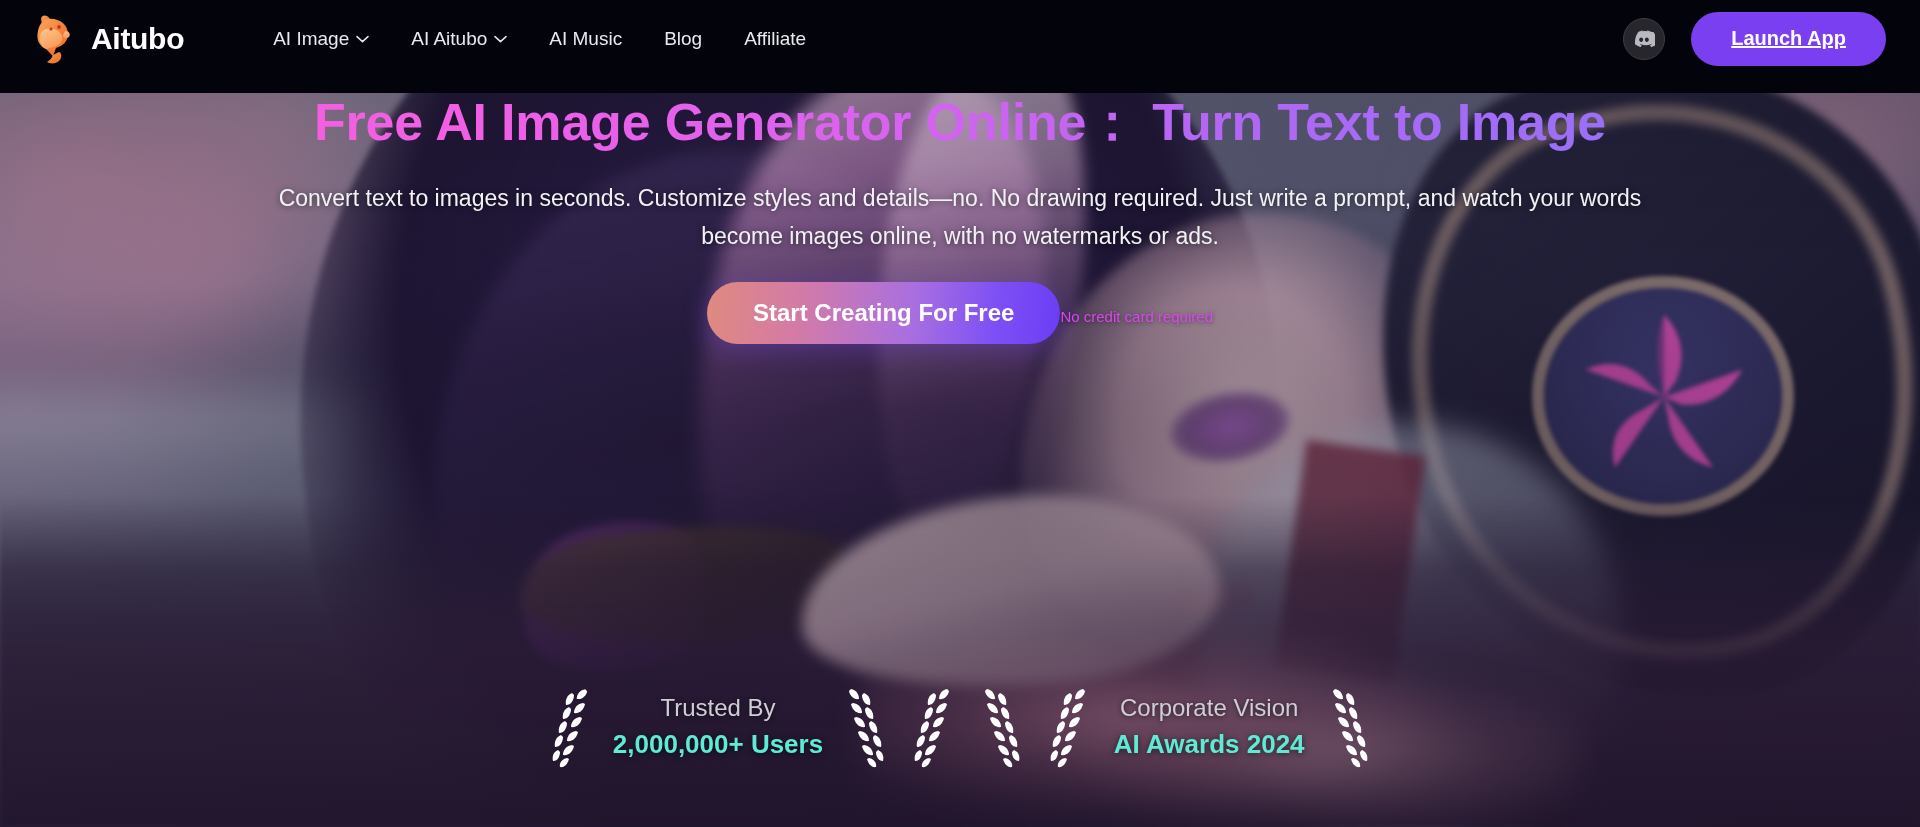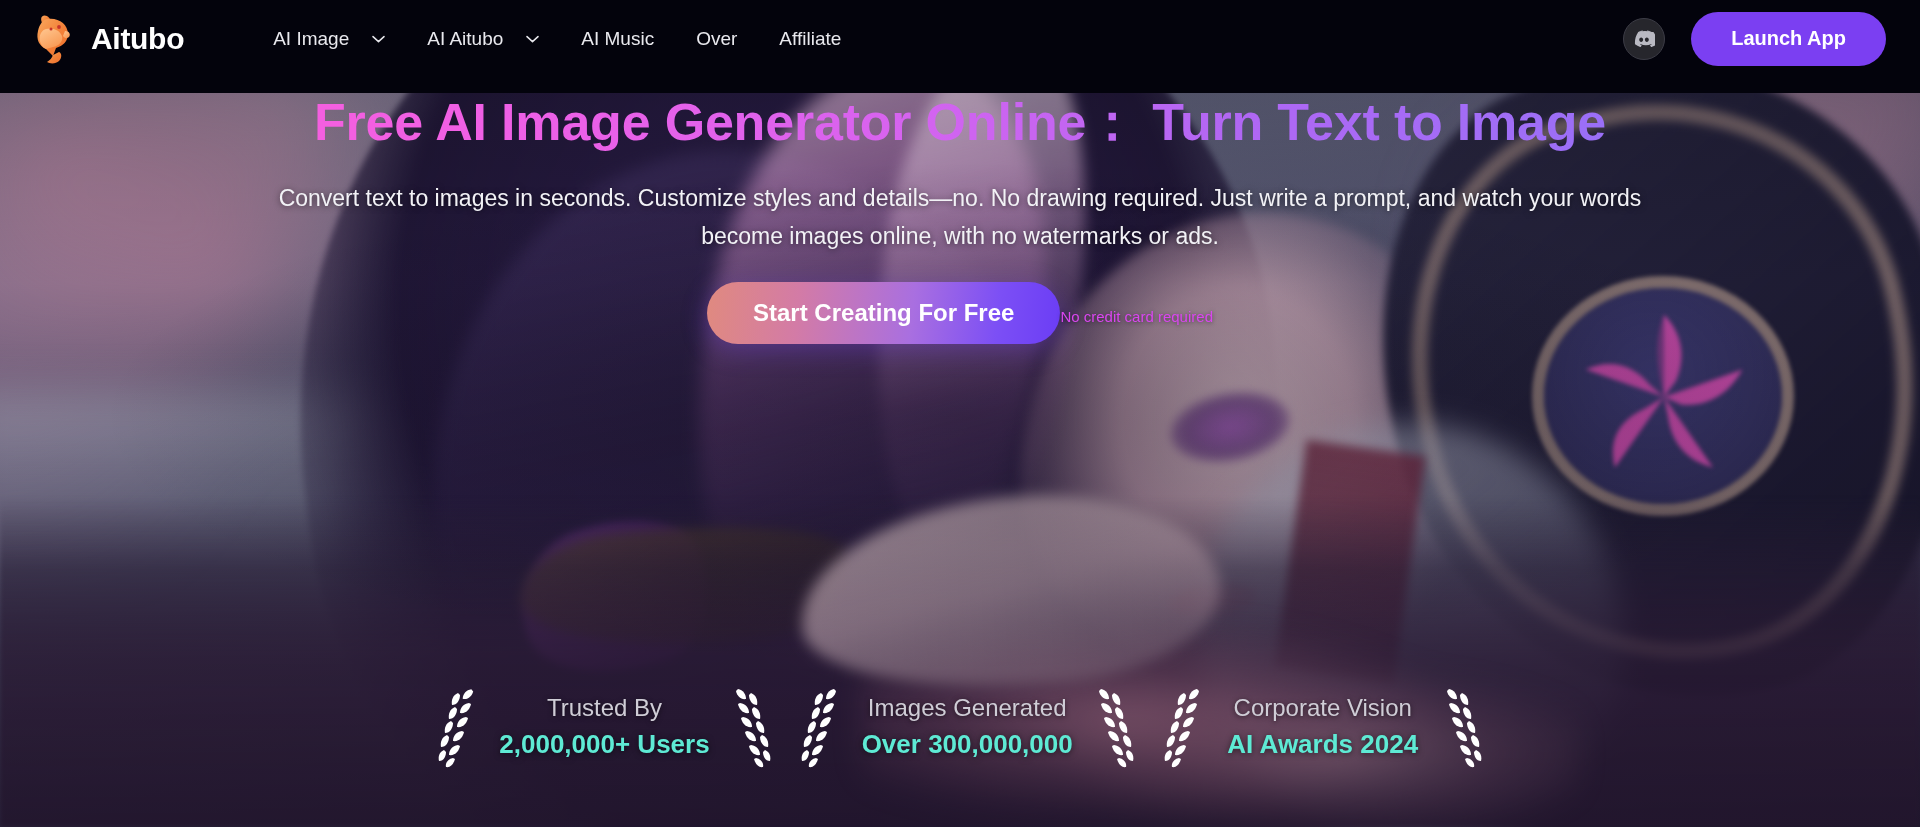--- a/index.html
+++ b/index.html
@@ -26,21 +26,21 @@
     cursor:pointer;
   }
   .brand-logo { width:46px; height:52px; display:block; flex:none; }
   .brand-name {
     color:#ffffff; font-size:30px; font-weight:bold;
     letter-spacing:-0.3px; line-height:1;
   }
 
   .nav { display:flex; align-items:center; margin-left:68px; gap:0; }
   .nav-item {
-    display:flex; align-items:center; gap:23px;
+    display:flex; align-items:center; gap:7px;
     color:#e9e9ee; font-size:19px;
     padding:8px 21px; cursor:pointer; white-space:nowrap;
   }
   .chev { width:13px; height:8px; flex:none; display:block; }
 
   .header-right {
     margin-left:auto; margin-right:34px;
     display:flex; align-items:center; gap:26px;
   }
   .discord-btn {
@@ -50,20 +50,21 @@
     cursor:pointer;
   }
   .discord-btn svg { width:22px; height:17px; display:block; }
   .launch-btn {
     height:54px; padding:12px 40px; border-radius:27px;
     background:#7b3ff2;
     color:#ffffff; font-size:20px; font-weight:bold;
     display:flex; align-items:center; justify-content:center;
     cursor:pointer; border:none; white-space:nowrap;
     font-family:"Liberation Sans", sans-serif;
+    text-decoration:underline;
   }
 
   
   .hero {
     position:absolute; top:93px; left:0;
     width:1920px; height:734px;
     overflow:hidden;
   }
   .hero-art { position:absolute; inset:0; overflow:hidden; }
 
@@ -359,21 +360,21 @@
       <svg class="chev" viewBox="0 0 13 8">
         <path d="M1 1.6 L6.5 6.6 L12 1.6" fill="none" stroke="#e9e9ee" stroke-width="1.5" stroke-linecap="round" stroke-linejoin="round"></path>
       </svg>
     </div>
 
     <div class="nav-item">
       <span>AI Music</span>
     </div>
 
     <div class="nav-item">
-      <span>Over</span>
+      <span>Blog</span>
     </div>
 
     <div class="nav-item">
       <span>Affiliate</span>
     </div>
 
   </nav>
 
   <div class="header-right">
     <div class="discord-btn">
@@ -487,24 +488,20 @@
           <path d="M24 24 c-5 2 -7 7 -6 12 c5 0 8 -5 8 -10 z"></path>
           <path d="M35 34 c-6 1 -9 5 -9 10 c6 1 10 -4 11 -9 z"></path>
           <path d="M20 38 c-5 2 -7 7 -6 12 c5 0 8 -5 8 -10 z"></path>
           <path d="M31 48 c-6 1 -9 5 -9 10 c6 1 10 -4 11 -9 z"></path>
           <path d="M16 52 c-5 2 -7 7 -6 12 c5 0 8 -5 8 -10 z"></path>
           <path d="M27 62 c-6 1 -9 5 -9 10 c6 1 10 -4 11 -9 z"></path>
           <path d="M13 67 c-5 2 -6 7 -5 11 c5 0 7 -5 7 -9 z"></path>
           <path d="M22 75 c-5 1 -8 5 -7 9 c5 1 8 -4 9 -8 z"></path>
         </g>
       </svg>
-      <div class="stat-text">
-        <div class="stat-label">Images Generated</div>
-        <div class="stat-value">Over 300,000,000</div>
-      </div>
       <svg class="laurel right" viewBox="0 0 52 86">
         <g fill="#ffffff">
           <path d="M40 6 c-5 1 -8 5 -8 10 c5 1 9 -3 10 -8 z"></path>
           <path d="M27 10 c-5 2 -7 7 -6 12 c5 0 8 -5 8 -10 z"></path>
           <path d="M38 20 c-6 1 -9 5 -9 10 c6 1 10 -4 11 -9 z"></path>
           <path d="M24 24 c-5 2 -7 7 -6 12 c5 0 8 -5 8 -10 z"></path>
           <path d="M35 34 c-6 1 -9 5 -9 10 c6 1 10 -4 11 -9 z"></path>
           <path d="M20 38 c-5 2 -7 7 -6 12 c5 0 8 -5 8 -10 z"></path>
           <path d="M31 48 c-6 1 -9 5 -9 10 c6 1 10 -4 11 -9 z"></path>
           <path d="M16 52 c-5 2 -7 7 -6 12 c5 0 8 -5 8 -10 z"></path>

